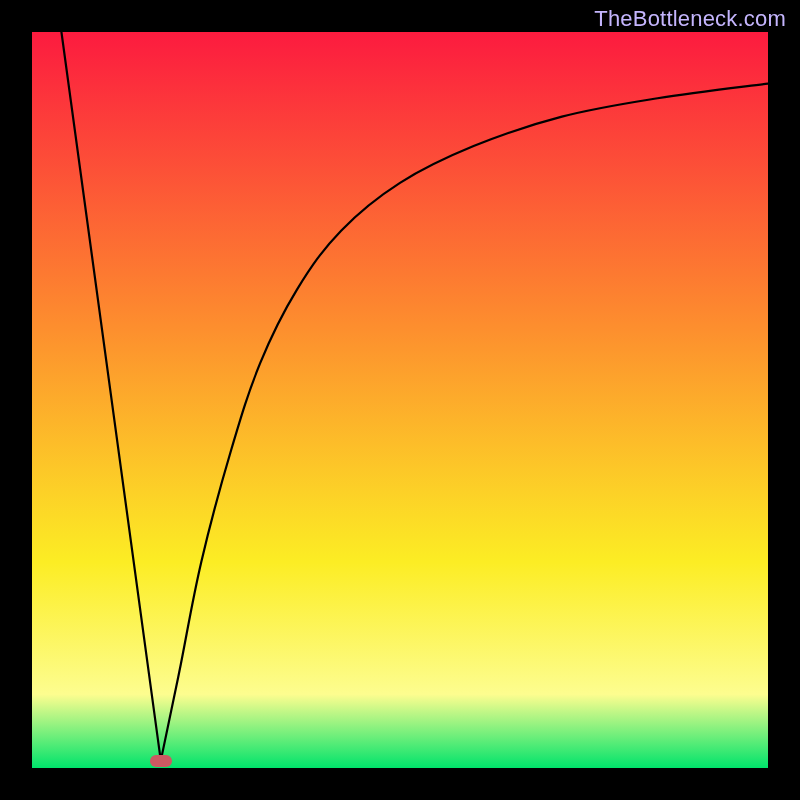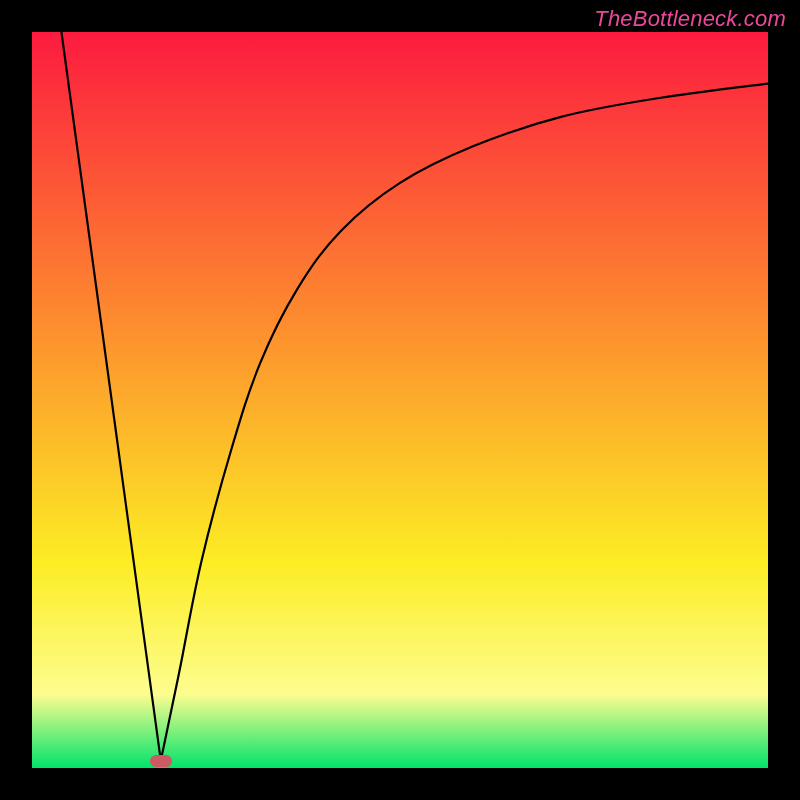--- a/index.html
+++ b/index.html
@@ -26,26 +26,25 @@
     overflow: hidden;
   }
   .gradient-bg {
     position: absolute;
     inset: 0;
   }
   .attribution {
     position: absolute;
     top: 6px;
     right: 14px;
-    color: #ec4899;
+    color: #c4b5fd;
     font-size: 22px;
     font-weight: 500;
     letter-spacing: 0.2px;
     user-select: none;
-    font-style: italic;
   }
   svg.curve-layer {
     position: absolute;
     inset: 0;
     width: 100%;
     height: 100%;
   }
   .marker {
     position: absolute;
     width: 22px;

